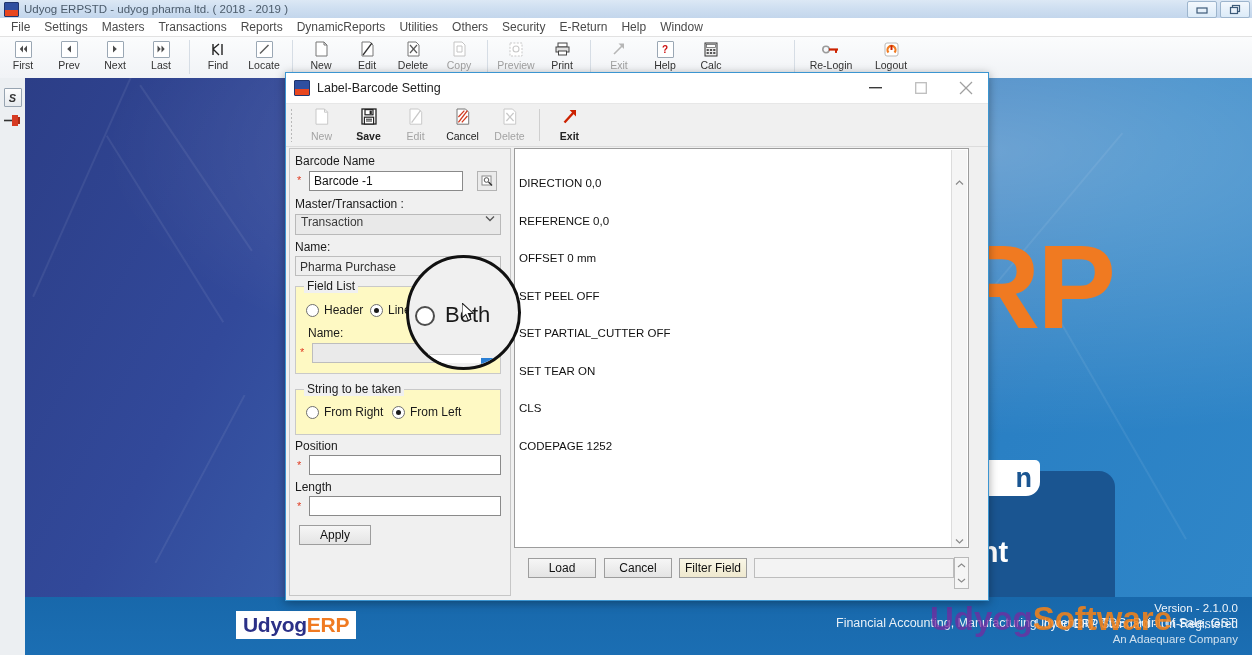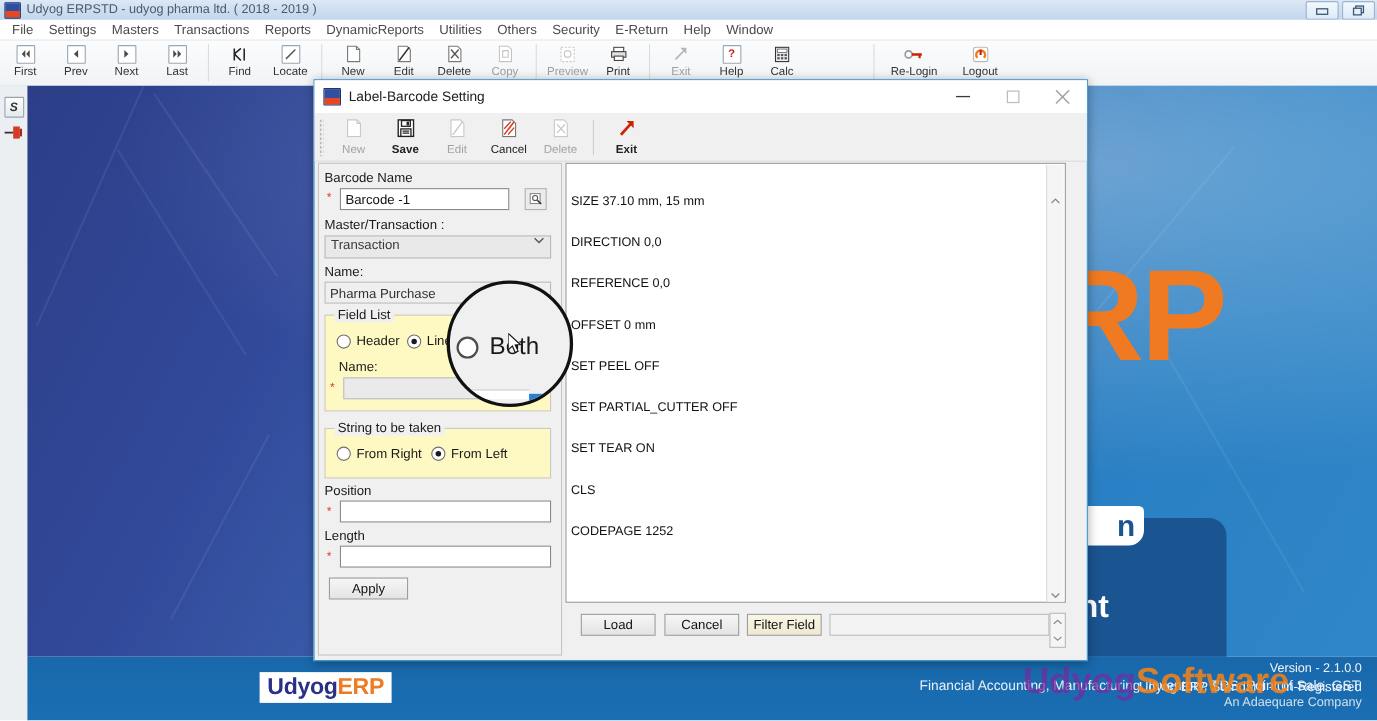--- a/index.html
+++ b/index.html
@@ -674,21 +674,20 @@
 
         <div class="lbl" style="position:absolute;left:5px;top:331px;">Length</div>
         <div class="req" style="position:absolute;left:7px;top:352px;">*</div>
         <input class="tfield" style="position: absolute; left: 19px; top: 347px; width: 192px;" value="">
 
         <div class="btn" style="position:absolute;left:9px;top:376px;width:72px;height:20px;">Apply</div>
       </div>
 
       <div class="rpanel">
         <div class="codebox">
-          <span class="codeline">SIZE 37.10 mm, 15 mm</span>
           <span class="codeline">DIRECTION 0,0</span>
           <span class="codeline">REFERENCE 0,0</span>
           <span class="codeline">OFFSET 0 mm</span>
           <span class="codeline">SET PEEL OFF</span>
           <span class="codeline">SET PARTIAL_CUTTER OFF</span>
           <span class="codeline">SET TEAR ON</span>
           <span class="codeline">CLS</span>
           <span class="codeline">CODEPAGE 1252</span>
           
           

